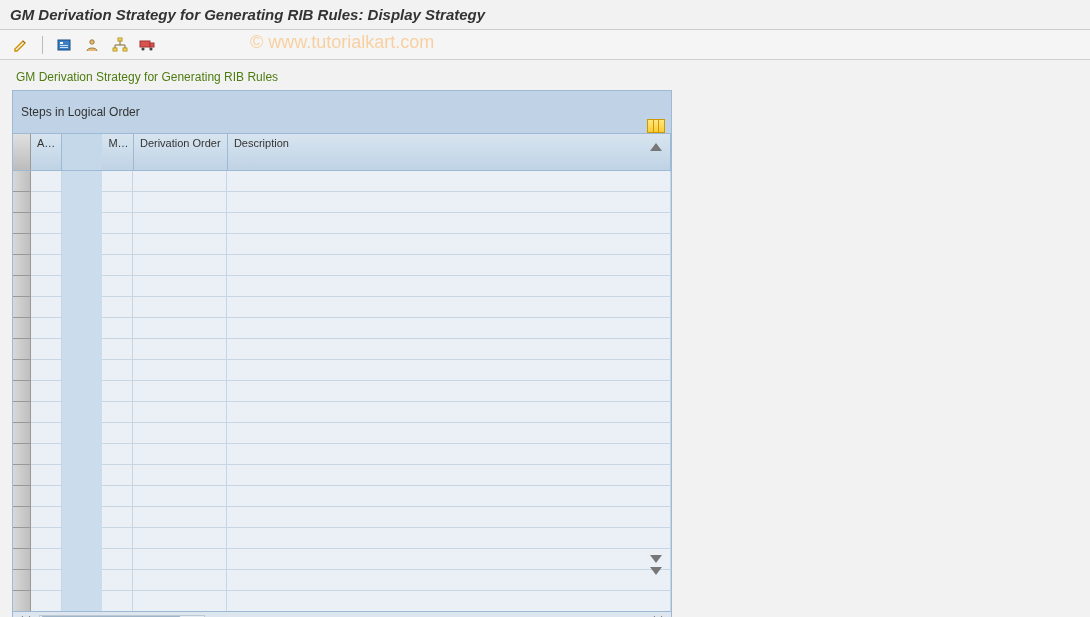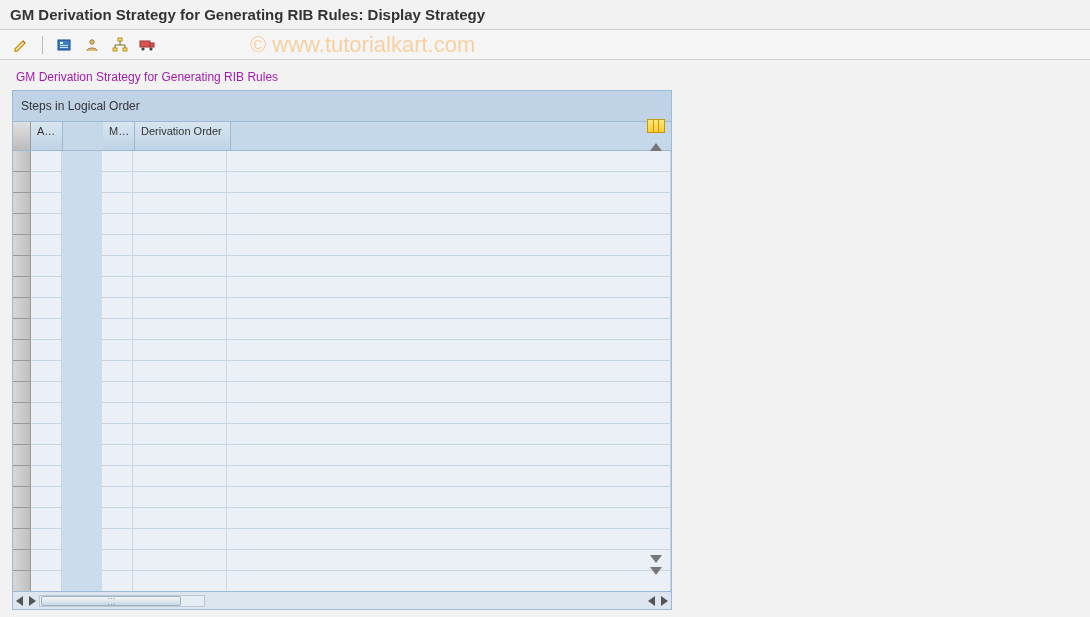--- a/index.html
+++ b/index.html
@@ -9,20 +9,21 @@
       background: #f2f2f2;
       color: #333;
       width: 1090px;
       height: 617px;
       overflow: hidden;
       position: relative;
     }
     .window-title {
       background: #f2f2f2;
       padding: 6px 10px;
+      font-style: italic;
       font-weight: bold;
       font-size: 15px;
       color: #333;
       border-bottom: 1px solid #ccc;
     }
     .toolbar {
       display: flex;
       align-items: center;
       gap: 10px;
       padding: 5px 12px;
@@ -42,51 +43,51 @@
       width: 1px;
       height: 18px;
       background: #bbb;
       margin: 0 2px;
     }
     .content {
       padding: 10px 12px;
     }
     .section-label {
       font-size: 12px;
-      color: #a21caf;
+      color: #4d7c0f;
       margin-bottom: 6px;
       padding-left: 4px;
     }
     .table-container {
       border: 1px solid #9db9d4;
       background: #cbdced;
       width: 660px;
       position: relative;
     }
     .table-title-bar {
       font-size: 12px;
       color: #333;
-      padding: 8px 8px;
+      padding: 14px 8px;
       background: #c0d3e6;
       border-bottom: 1px solid #9db9d4;
     }
     .table-header {
       display: flex;
       background: #c5d8e9;
       border-bottom: 1px solid #9db9d4;
     }
     .th {
       border-right: 1px solid #9db9d4;
       padding: 3px 6px;
       font-size: 11px;
       color: #333;
       overflow: hidden;
       white-space: nowrap;
       text-overflow: ellipsis;
-      height: 28px;
+      height: 36px;
       background: linear-gradient(#d8e5f0, #bfd3e5);
     }
     .col-selector { width: 18px; background: linear-gradient(#e0e0e0, #bcbcbc); border-right:1px solid #999;}
     .col-ac { width: 32px; }
     .col-ma { width: 32px; margin-left: 40px; }
     .col-deriv { width: 96px; }
     .col-desc { width: 454px; }
     .table-body {
       max-height: 440px;
       overflow: hidden;
@@ -169,21 +170,21 @@
       border: 1px solid #9fb4c7;
       border-radius: 2px;
       display:flex; align-items:center; justify-content:center;
     }
     .hscroll-thumb::after{ content:"⋮⋮"; letter-spacing:-2px; color:#8899aa; font-size:8px; transform:rotate(90deg);}
     .hscroll-gap { width: 440px; }
     .watermark {
       position: absolute;
       top: 32px;
       left: 250px;
-      font-size: 22px;
+      font-size: 18px;
       color: rgba(255,140,0,0.35);
       font-family: Arial;
       pointer-events: none;
     }
   </style>
 </head>
 <body>
 
 <div class="window-title">GM Derivation Strategy for Generating RIB Rules: Display Strategy</div>
 
@@ -230,20 +231,21 @@
 <div class="content">
   <div class="section-label">GM Derivation Strategy for Generating RIB Rules</div>
 
   <div class="table-container">
     <div class="table-title-bar">Steps in Logical Order</div>
     <div class="table-header">
       <div class="th col-selector"></div>
       <div class="th col-ac">Ac...</div>
       <div class="th col-ma">Ma...</div>
       <div class="th col-deriv">Derivation Order</div>
+      <div class="th col-desc">Description</div>
     </div>
     <div class="table-body" id="table-body">
         <div class="table-row">
           <div class="td row-selector"></div>
           <div class="td col-ac"></div>
           <div class="td col-ma"></div>
           <div class="td col-deriv"></div>
           <div class="td col-desc"></div>
         </div>
         <div class="table-row">

